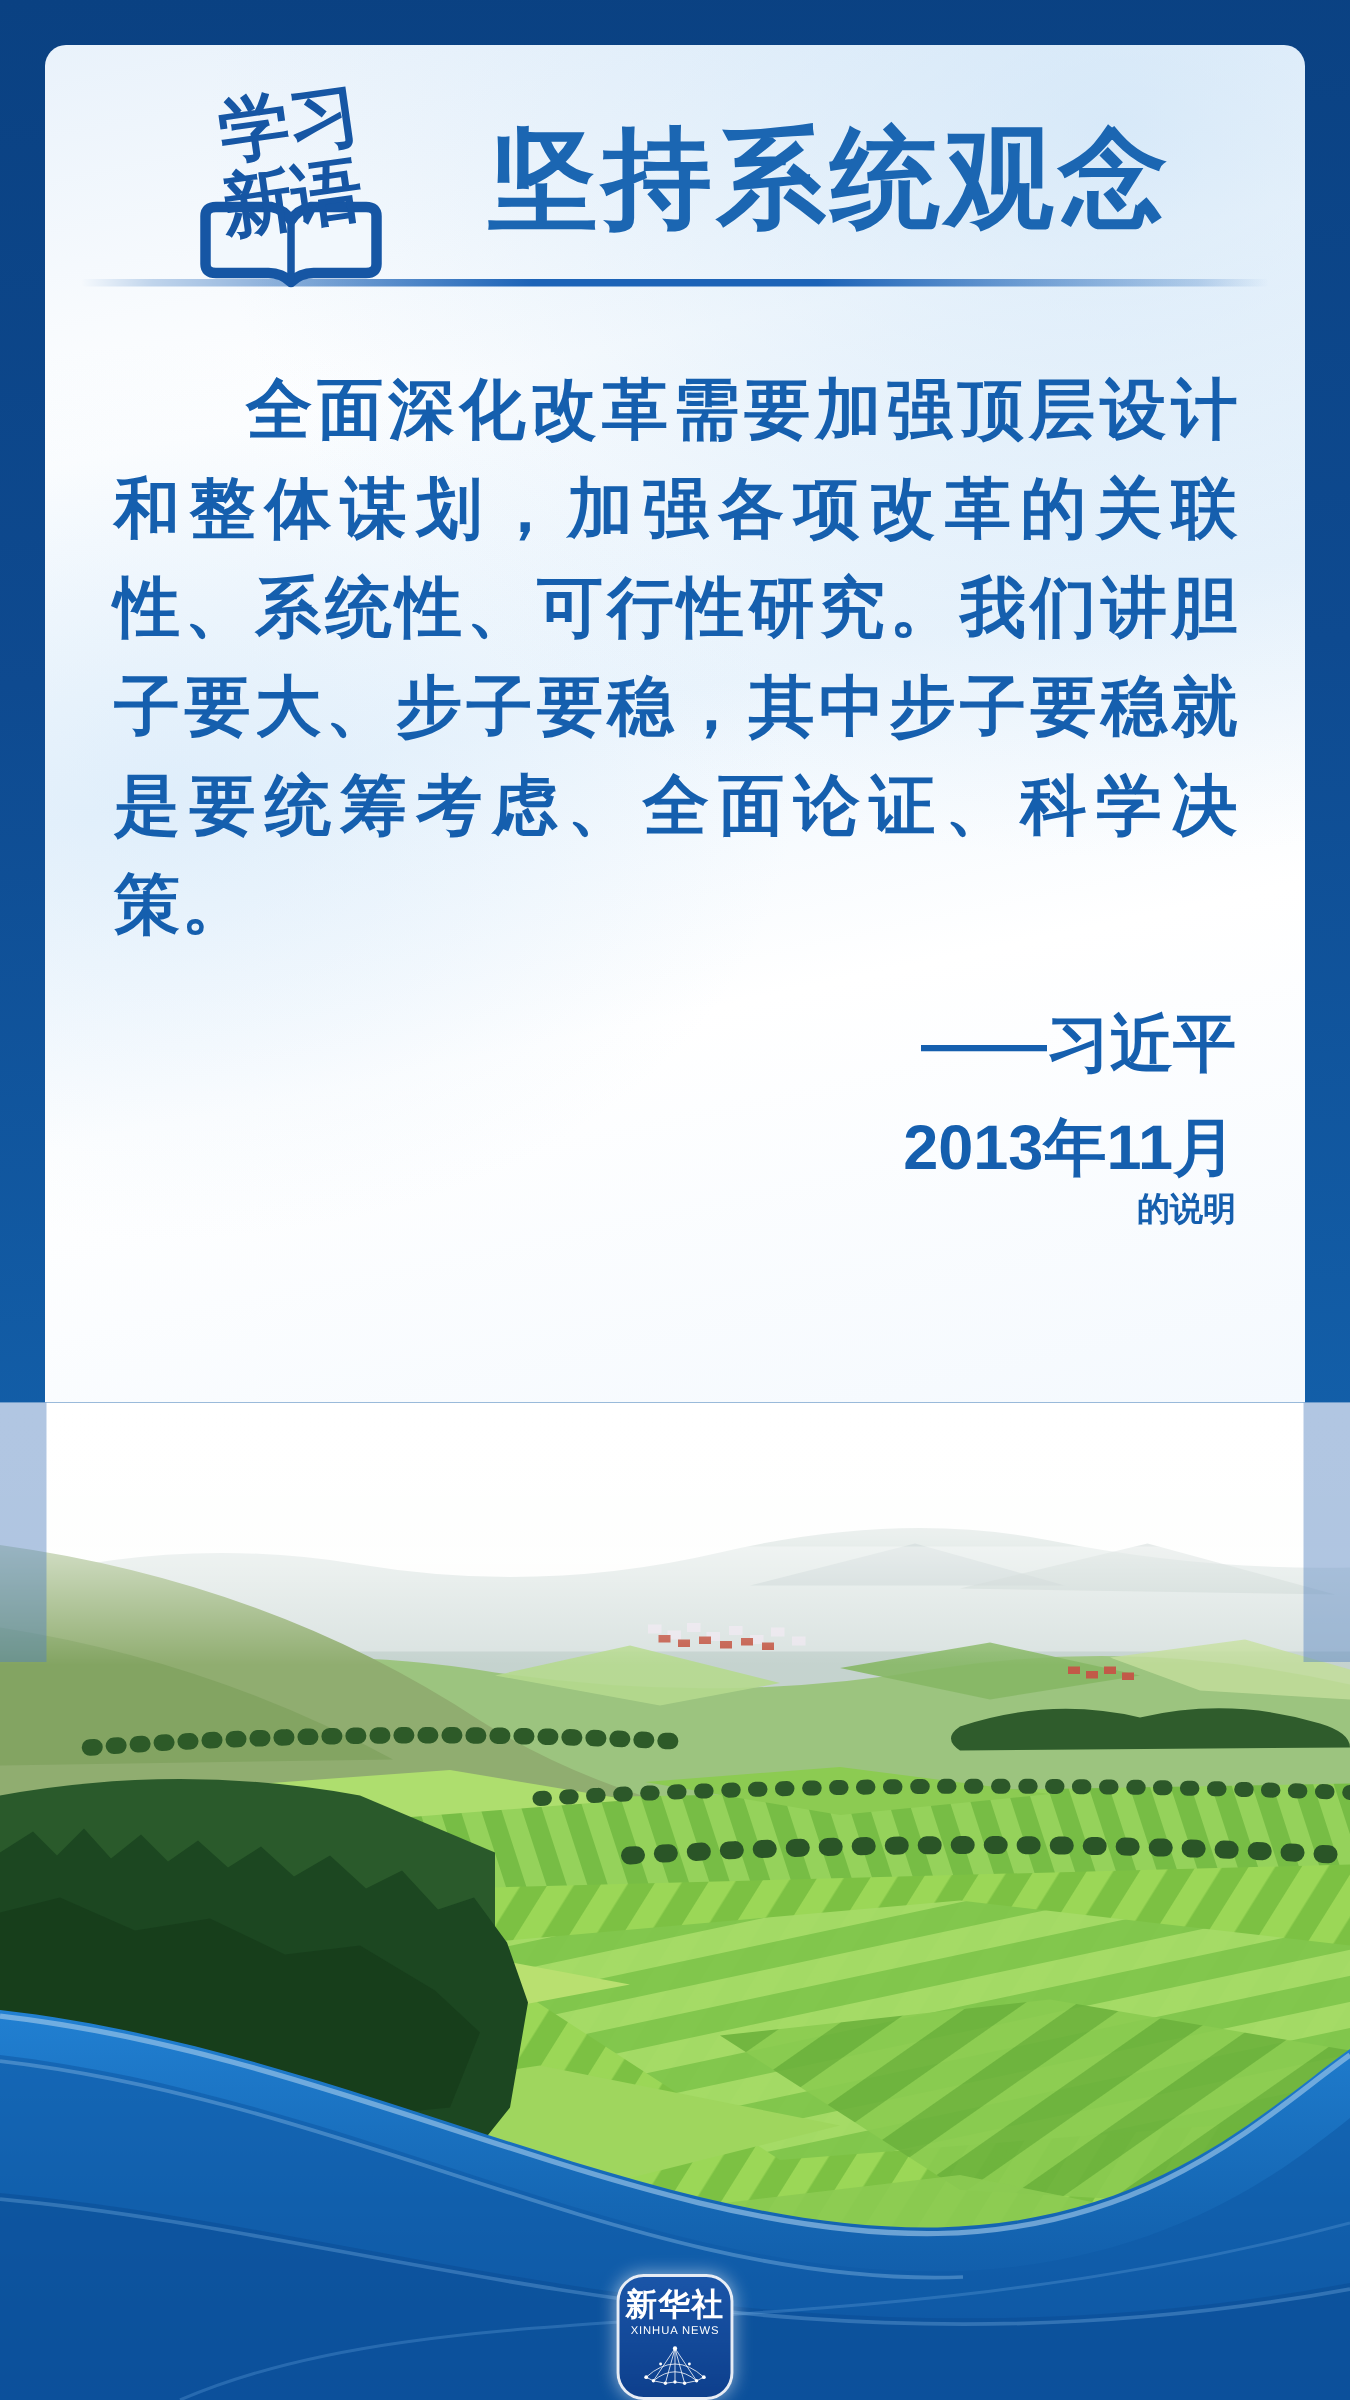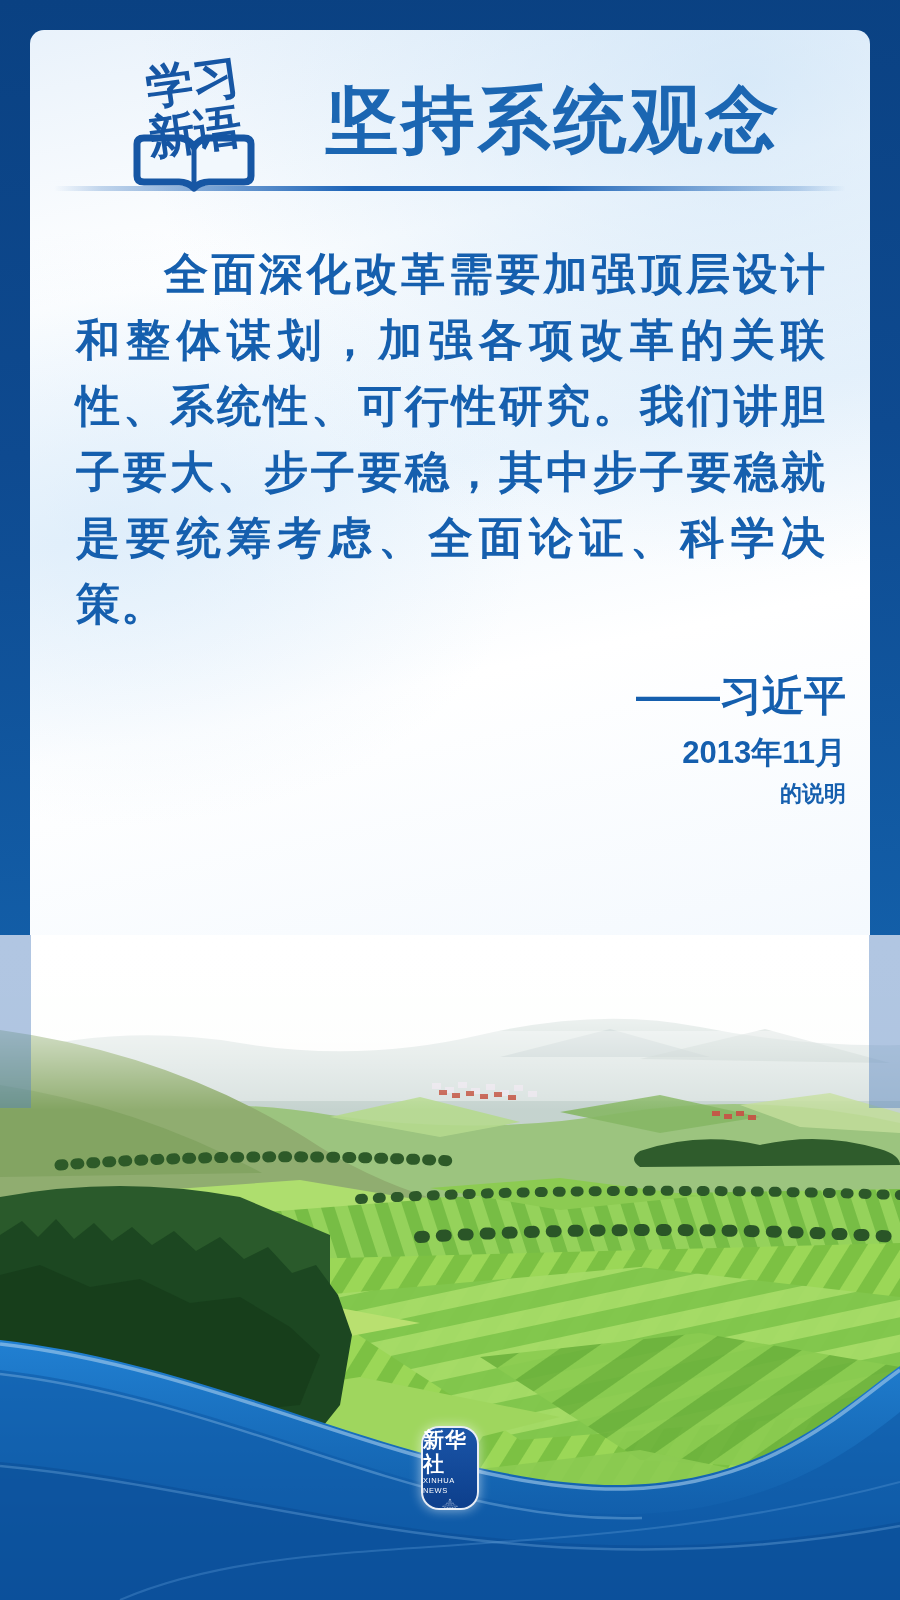--- a/index.html
+++ b/index.html
@@ -25,38 +25,38 @@
     padding-bottom:6px;white-space:nowrap;margin-left:39px;
   }
   .divider{
     height:5px;margin:16px auto 0;width:792px;border-radius:3px;
     background:linear-gradient(90deg,rgba(28,99,183,0) 0%,rgba(28,99,183,.25) 6%,#1c63b7 38%,#1c63b7 62%,rgba(28,99,183,.25) 94%,rgba(28,99,183,0) 100%);
   }
   .quote{
     margin:50px 44px 0 46px;color:#155fae;font-weight:bold;
     font-size:44px;line-height:66px;text-indent:88px;text-align:justify;letter-spacing:1px;
   }
-  .attrib{text-align:right;padding-right:24px;color:#155fae;font-weight:bold;}
+  .attrib{text-align:right;padding-right:46px;color:#155fae;font-weight:bold;}
   .attrib-author{margin-top:34px;font-size:42px;line-height:50px;}
-  .attrib-date{margin-top:12px;font-size:31px;line-height:40px;}
+  .attrib-date{margin-top:24px;font-size:42px;line-height:40px;}
   .attrib-src1{font-size:31px;line-height:41px;}
   .attrib-src2{font-size:22px;line-height:41px;}
   
   .photo{position:absolute;left:0;top:935px;width:900px;height:665px;z-index:1;}
   .photo svg{display:block;width:100%;height:100%;}
   .frame-overlay{position:absolute;top:935px;width:31px;height:173px;z-index:3;background:rgba(82,128,190,.45);}
   .frame-overlay.left{left:0;}
   .frame-overlay.right{right:0;}
   
   .waves{position:absolute;left:0;bottom:0;width:900px;height:330px;z-index:4;}
   .waves svg{display:block;width:100%;height:100%;}
   
   .xinhua-logo{
-    position:absolute;left:50%;top:1426px;transform:translateX(-50%);z-index:6;
-    width:58px;height:84px;border-radius:18px;
+    position:absolute;left:50%;top:1516px;transform:translateX(-50%);z-index:6;
+    width:78px;height:84px;border-radius:18px;
     background:linear-gradient(180deg,#1a55a8 0%,#0d3f8c 100%);
     border:2px solid rgba(255,255,255,.9);
     box-shadow:0 0 12px rgba(255,255,255,.55);
     display:flex;flex-direction:column;align-items:center;justify-content:center;
     color:#fff;
   }
   .xh-cn{font-size:21px;font-weight:bold;letter-spacing:1px;line-height:24px;}
   .xh-en{font-family:Liberation Sans, sans-serif;font-size:7.5px;letter-spacing:.6px;line-height:10px;}
   .xh-net{width:48px;height:30px;margin-top:2px;}
 </style>

